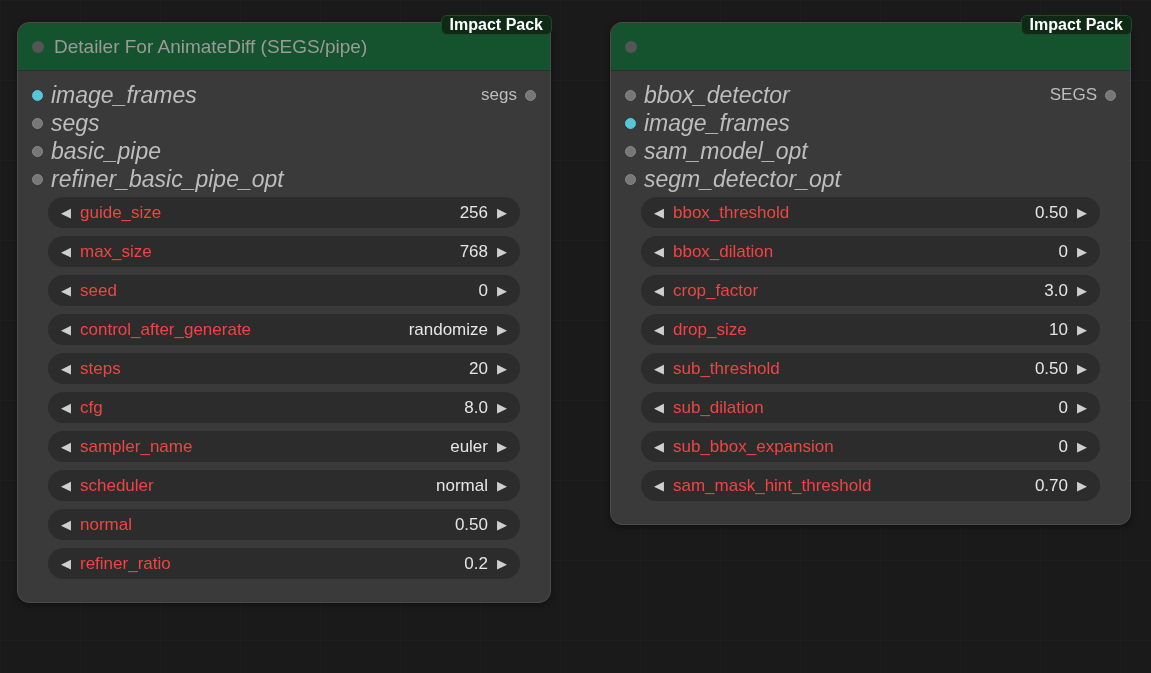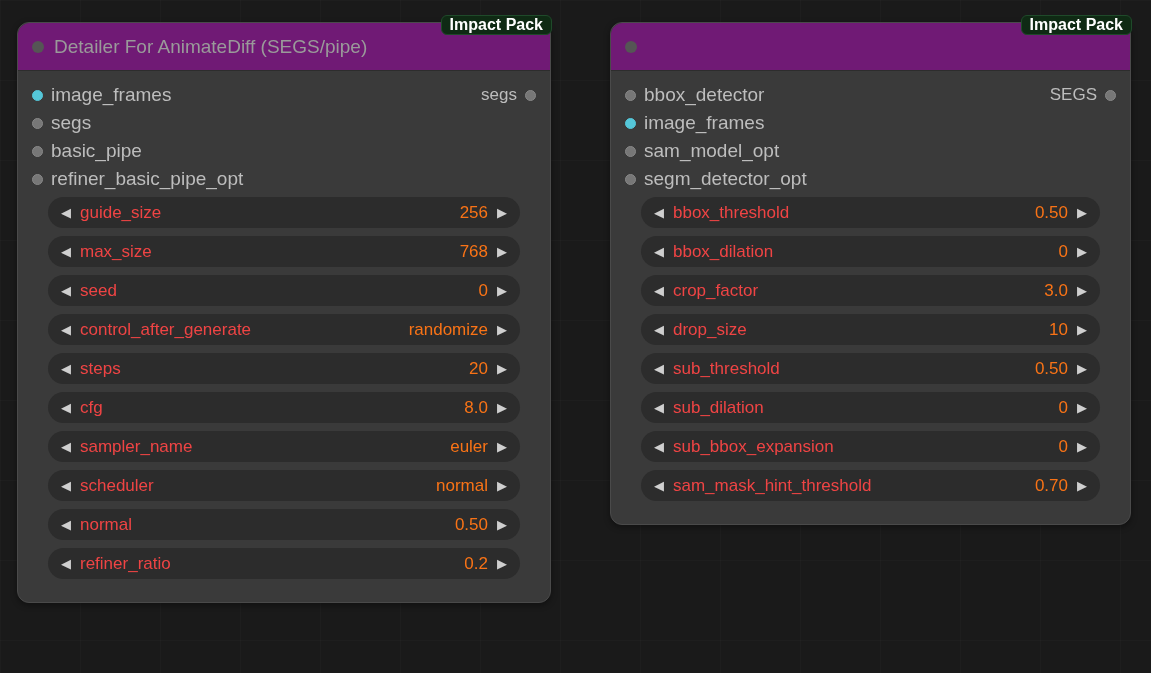--- a/index.html
+++ b/index.html
@@ -47,21 +47,21 @@
   }
   .titlebar {
     display: flex;
     align-items: center;
     height: 48px;
     padding: 0 14px;
     border-bottom: 1px solid #2d2d2d;
     gap: 10px;
     border-top-left-radius: 12px;
     border-top-right-radius: 12px;
-    background: #701a75;
+    background: #14532d;
   }
   .title-dot {
     width: 12px; height: 12px;
     border-radius: 50%;
     background: #555;
   }
   .title-text {
     color: #9a9a9a;
     font-size: 19px;
   }
@@ -81,21 +81,21 @@
     border-radius: 50%;
     border: 1px solid #888;
     background: #777;
     margin-right: 8px;
   }
   .io-dot.cyan { background: #55c7d9; border-color: #55c7d9; }
   .io-dot.out {
     margin-right: 0;
     margin-left: 8px;
   }
-  .io-label { color: #bdbdbd; font-size: 19px; }
+  .io-label { color: #bdbdbd; font-size: 23px; font-style: italic; }
   .io-out-label { color: #bdbdbd; font-size: 17px; }
   .out-wrap {
     position: absolute;
     right: 4px;
     top: 0;
     height: 28px;
     display: flex;
     align-items: center;
   }
   .widgets {
@@ -121,21 +121,21 @@
     width: 12px;
     text-align: center;
   }
   .w-label {
     color: #ef4444;
     font-size: 17px;
     flex: 0 0 auto;
   }
   .spacer { flex: 1; }
   .w-value {
-    color: #f97316;
+    color: #e5e5e5;
     font-size: 17px;
     text-align: right;
   }
   .toggle-circ {
     width: 18px; height: 18px;
     border-radius: 50%;
     background: #9fb7c9;
     flex: 0 0 auto;
   }
 </style>

